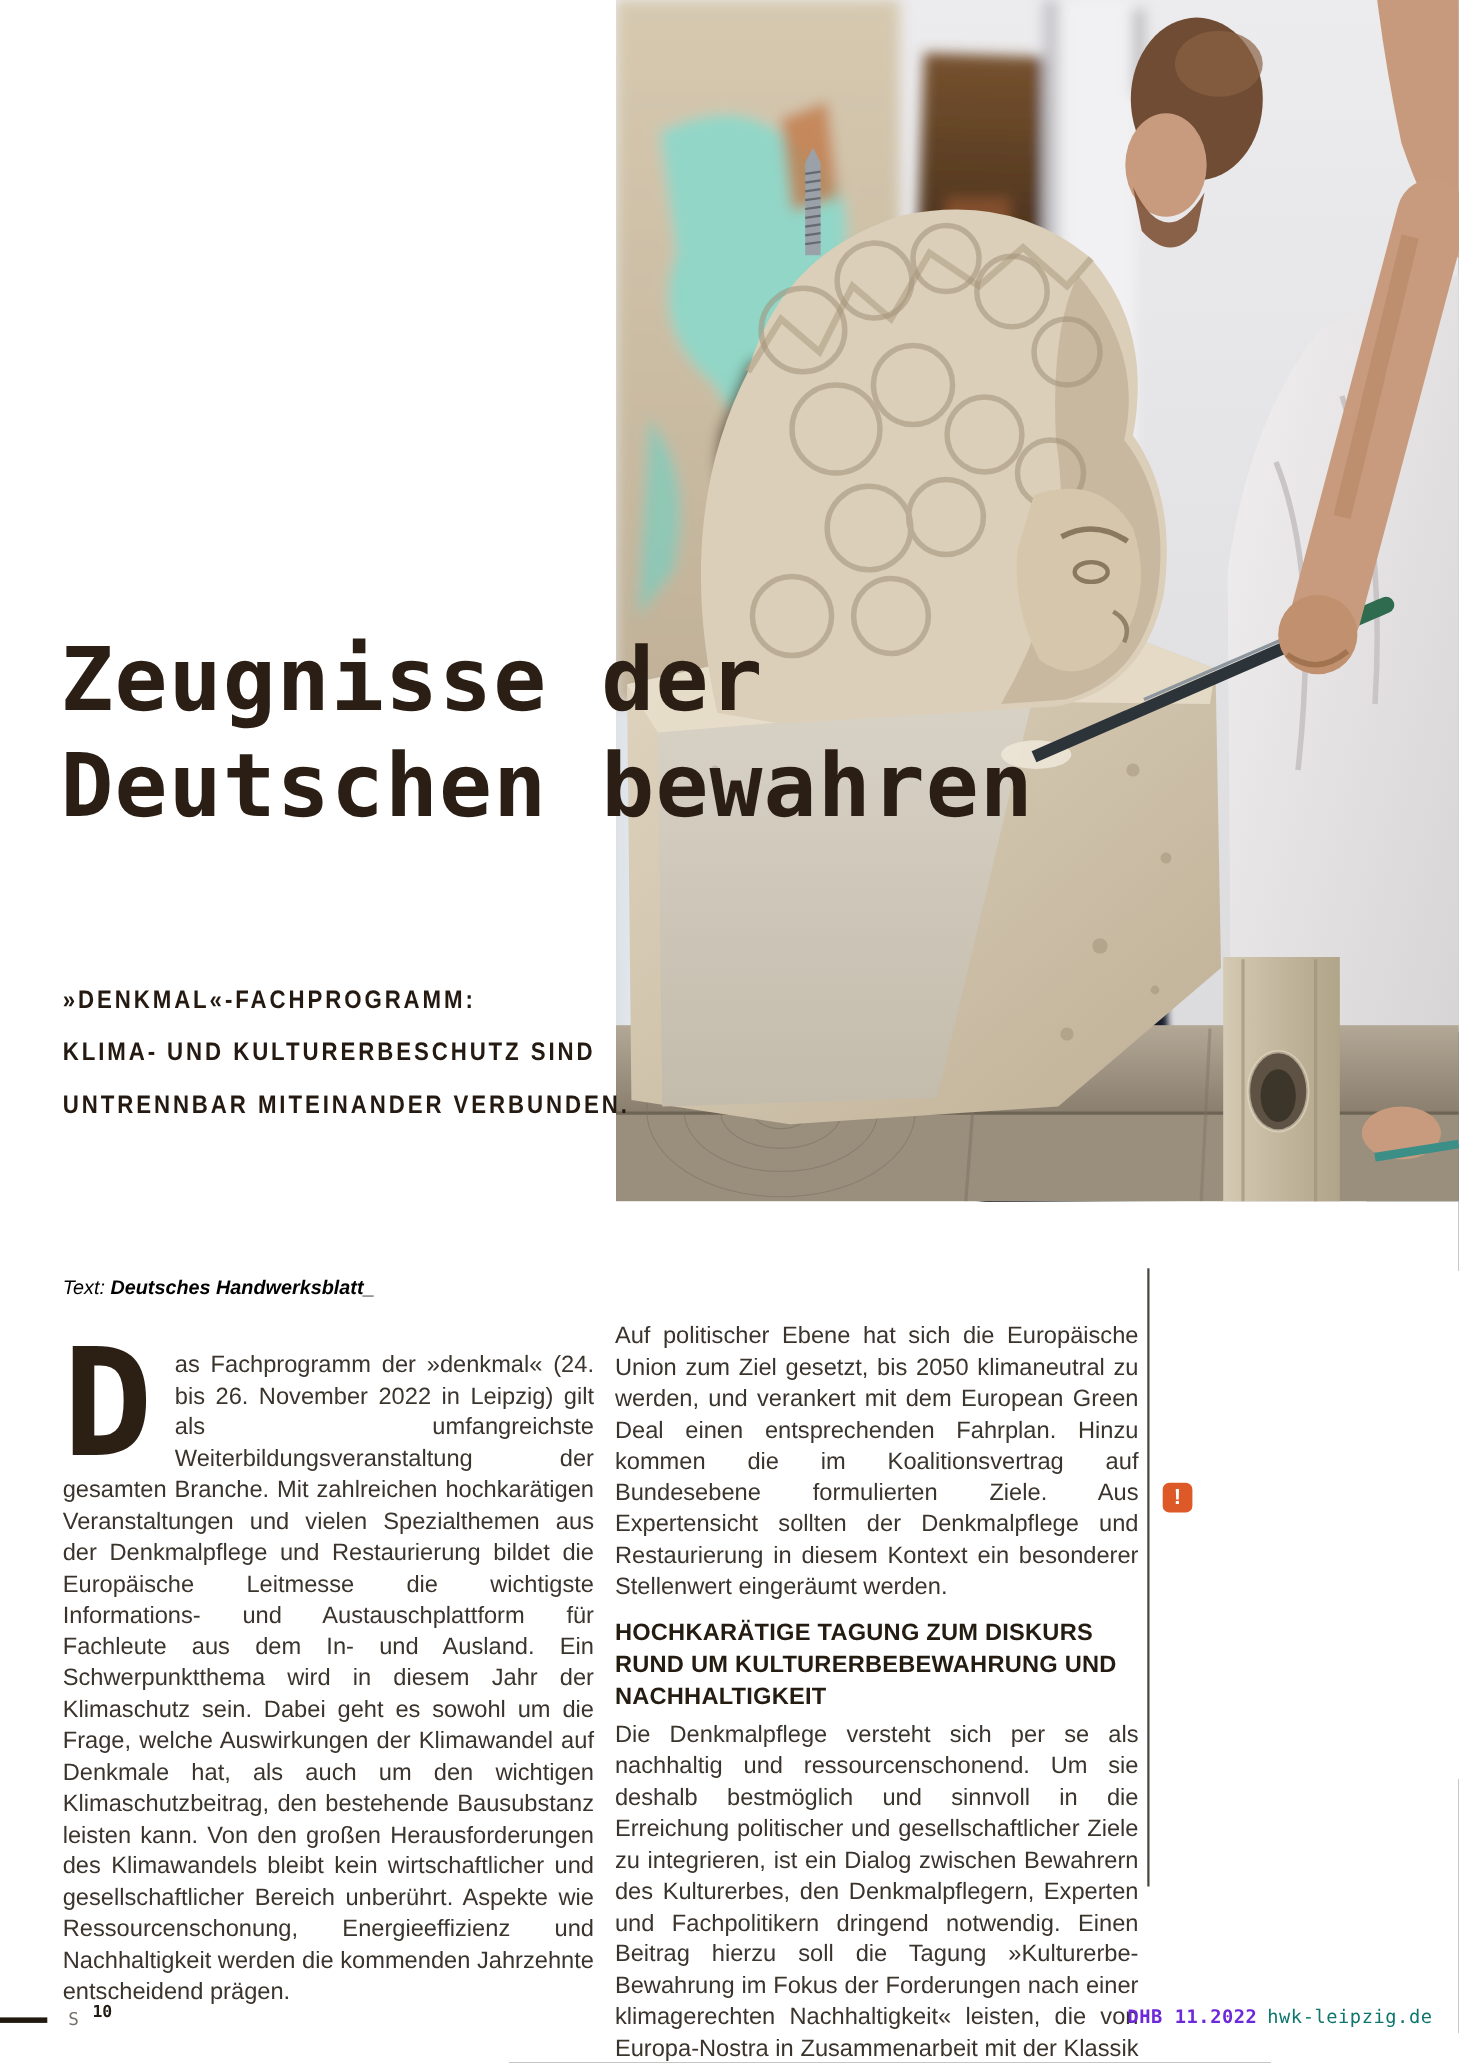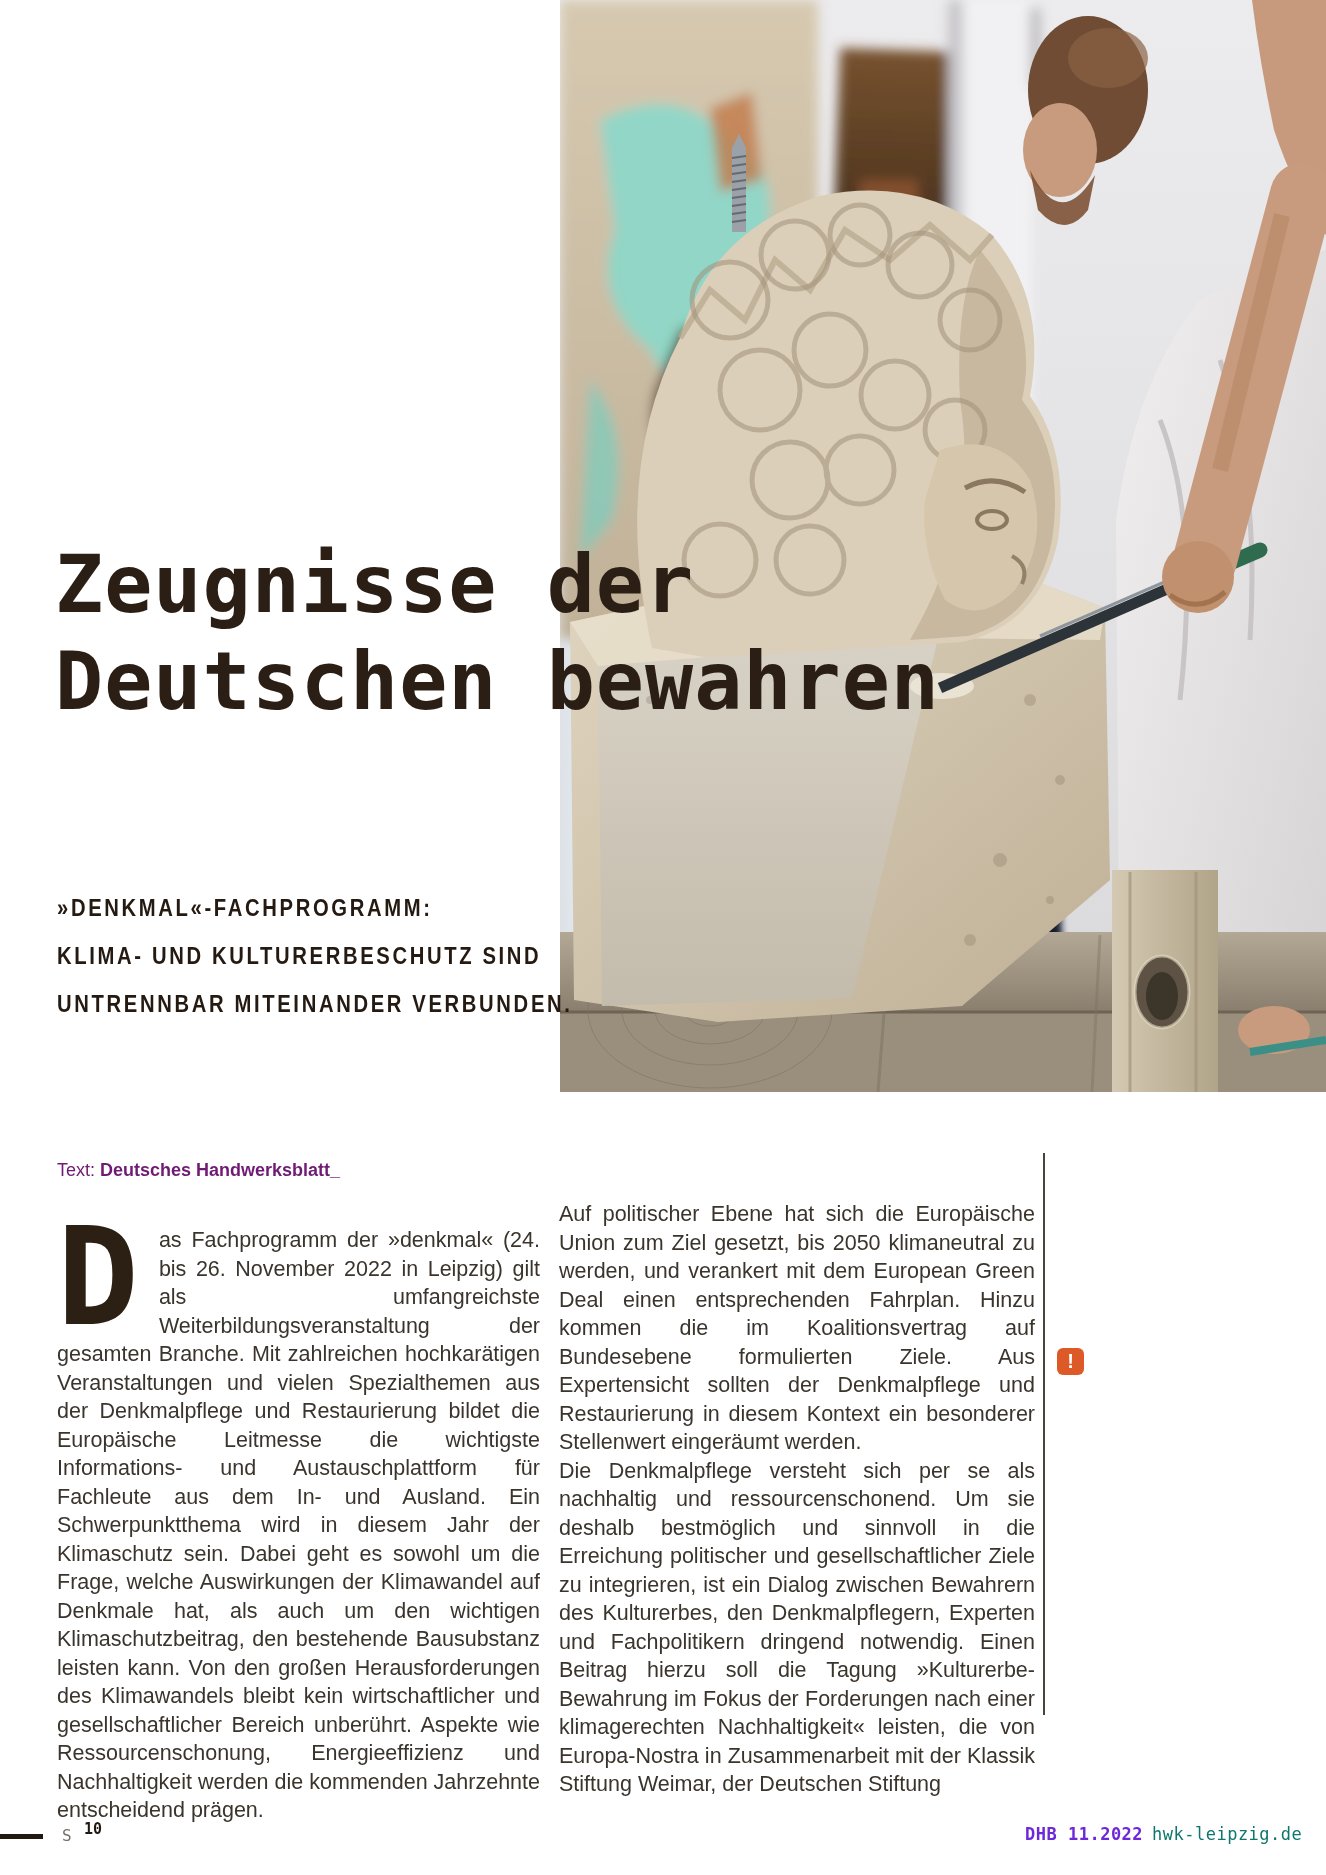--- a/index.html
+++ b/index.html
@@ -3,31 +3,31 @@
 <meta charset="utf-8">
 <style>
   html,body{margin:0;padding:0;background:#9a9a9a;}
   .page{position:relative;width:1326px;height:1875px;background:#ffffff;overflow:hidden;
         font-family:"Liberation Sans",sans-serif;margin:0 auto;}
 
   
   .photo{position:absolute;left:560px;top:0;width:766px;height:1092px;z-index:1;}
 
   
-  .headline{position:absolute;left:55px;top:536px;z-index:5;
+  .headline{position:absolute;left:55px;top:569px;z-index:5;
             font-family:"DejaVu Sans Mono",monospace;font-weight:700;
             font-size:80px;line-height:97px;letter-spacing:1px;color:#2b1f15;white-space:nowrap;}
 
   
   .kicker{position:absolute;left:57px;top:884px;z-index:5;color:#241a12;
           font-weight:700;font-size:23px;line-height:48px;letter-spacing:3px;
           transform:scaleX(.88);transform-origin:left top;white-space:nowrap;}
 
   
-  .credit{position:absolute;left:57px;top:1160px;font-size:18px;color:#701a75;text-align:center;}
+  .credit{position:absolute;left:57px;top:1160px;font-size:18px;font-style:italic;color:#000000;text-align:center;}
   .credit b{font-weight:700;}
 
   
   .col{position:absolute;font-size:21.5px;line-height:28.5px;text-align:justify;color:#3a342c;}
   .col p{margin:0;}
   .col1{left:57px;top:1226px;width:483px;}
   .col2{left:559px;top:1200px;width:476px;}
   .dropcap{float:left;font-family:"DejaVu Sans Mono",monospace;font-weight:700;
            font-size:136px;line-height:90px;height:88px;margin:6px 20px 0 0;color:#2c2014;}
   .subhead{font-size:21.5px;font-weight:700;line-height:29px;margin:13px 0 6px 0;
@@ -248,20 +248,21 @@
     <b>Deutsches Handwerksblatt_</b>
   </div>
 
   <div class="col col1">
     <span class="dropcap">D</span>
     <p>as Fachprogramm der »denkmal« (24. bis 26. November 2022 in Leipzig) gilt als umfangreichste Weiterbildungsveranstaltung der gesamten Branche. Mit zahlreichen hochkarätigen Veranstaltungen und vielen Spezialthemen aus der Denkmalpflege und Restaurierung bildet die Europäische Leitmesse die wichtigste Informations- und Austauschplattform für Fachleute aus dem In- und Ausland. Ein Schwerpunktthema wird in diesem Jahr der Klimaschutz sein. Dabei geht es sowohl um die Frage, welche Auswirkungen der Klimawandel auf Denkmale hat, als auch um den wichtigen Klimaschutzbeitrag, den bestehende Bausubstanz leisten kann. Von den großen Herausforderungen des Klimawandels bleibt kein wirtschaftlicher und gesellschaftlicher Bereich unberührt. Aspekte wie Ressourcenschonung, Energieeffizienz und Nachhaltigkeit werden die kommenden Jahrzehnte entscheidend prägen.</p>
   </div>
 
   <div class="col col2">
     <p>Auf politischer Ebene hat sich die Europäische Union zum Ziel gesetzt, bis 2050 klimaneutral zu werden, und verankert mit dem European Green Deal einen entsprechenden Fahrplan. Hinzu kommen die im Koalitionsvertrag auf Bundesebene formulierten Ziele. Aus Expertensicht sollten der Denkmalpflege und Restaurierung in diesem Kontext ein besonderer Stellenwert eingeräumt werden.</p>
+    <h2 class="subhead">HOCHKARÄTIGE TAGUNG ZUM DISKURS RUND UM KULTURERBEBEWAHRUNG UND NACHHALTIGKEIT</h2>
     <p>Die Denkmalpflege versteht sich per se als nachhaltig und ressourcenschonend. Um sie deshalb bestmöglich und sinnvoll in die Erreichung politischer und gesellschaftlicher Ziele zu integrieren, ist ein Dialog zwischen Bewahrern des Kulturerbes, den Denkmalpflegern, Experten und Fachpolitikern dringend notwendig. Einen Beitrag hierzu soll die Tagung »Kulturerbe-Bewahrung im Fokus der Forderungen nach einer klimagerechten Nachhaltigkeit« leisten, die von Europa-Nostra in Zusammenarbeit mit der Klassik Stiftung Weimar, der Deutschen Stiftung</p>
   </div>
 
   <div class="divider"></div>
   <aside class="sidebar">
     <div class="note-icon">!</div>
   </aside>
 
   <div class="footer-bar"></div>
   <span class="footer-s">S</span>

